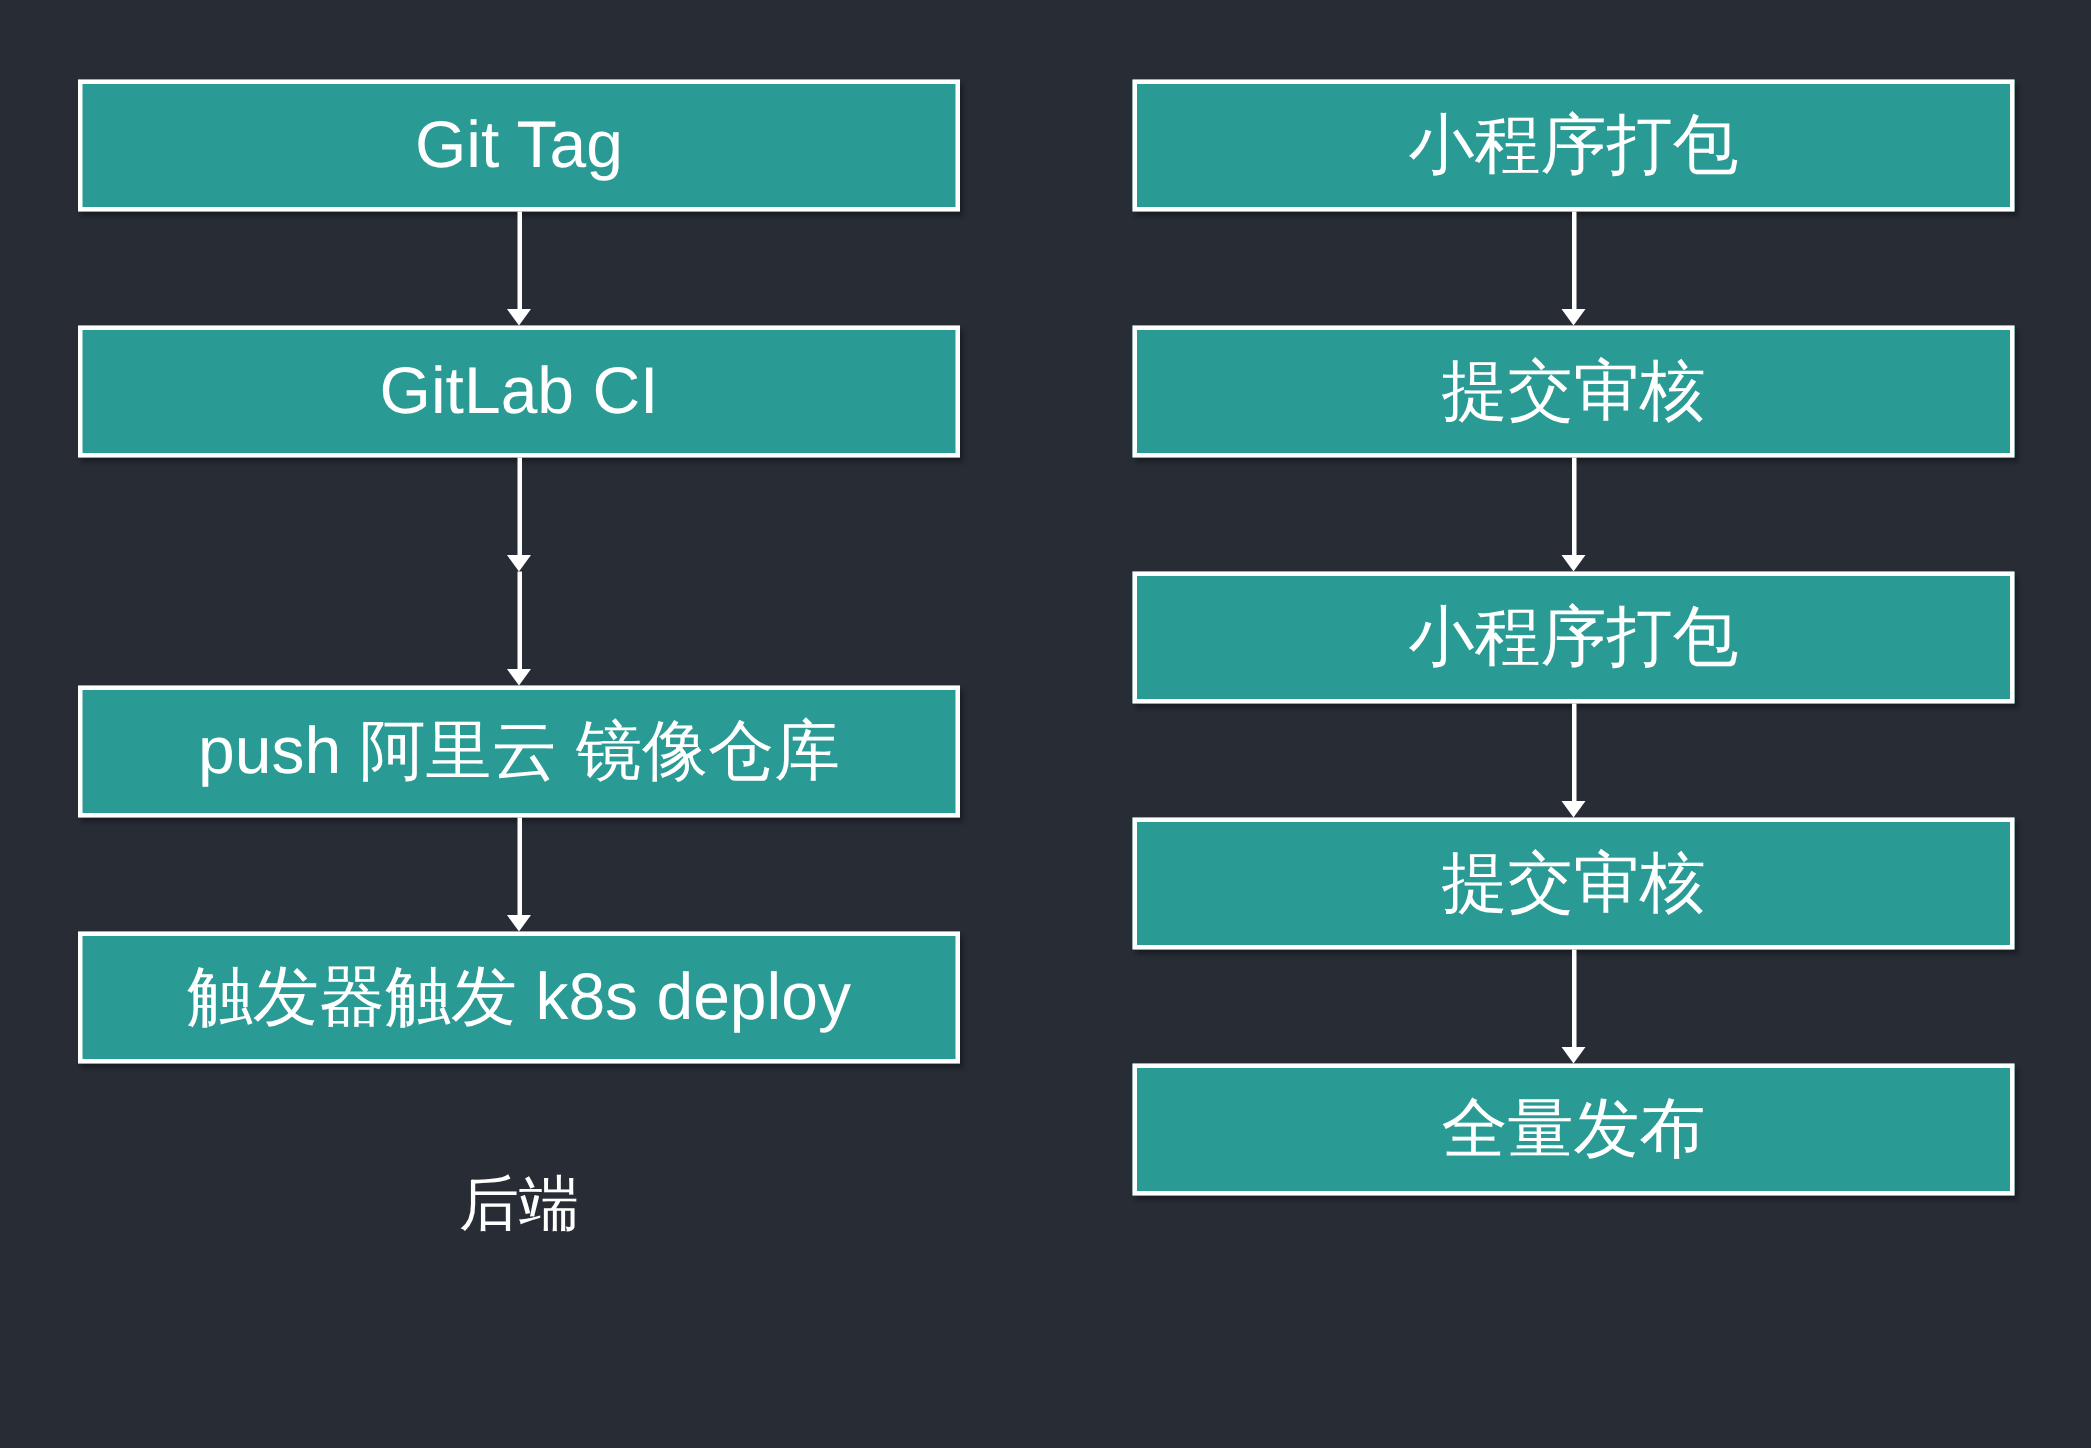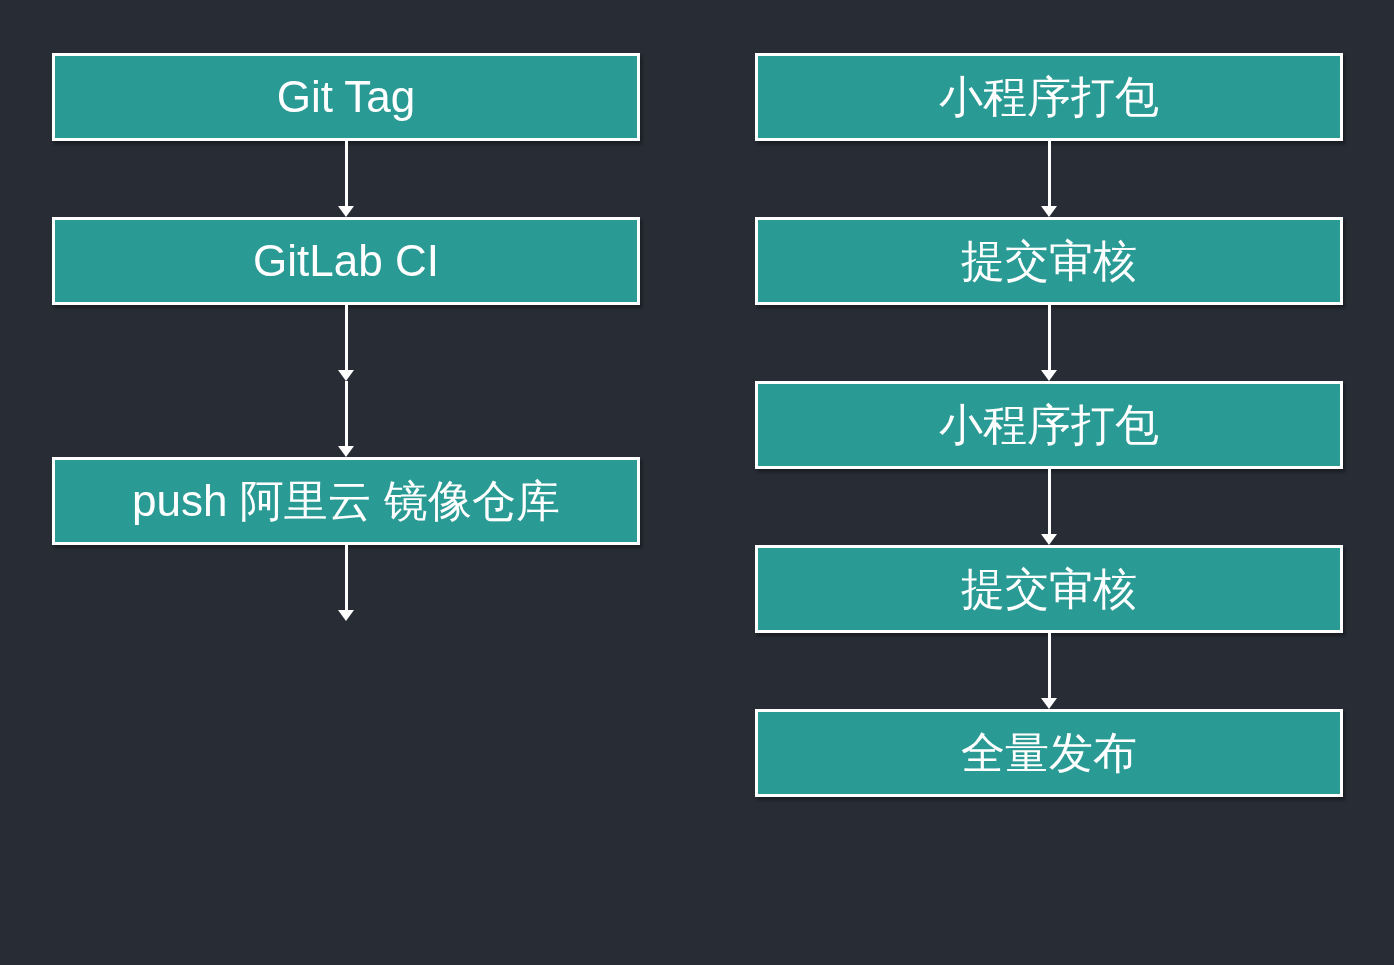--- a/index.html
+++ b/index.html
@@ -78,20 +78,22 @@
     </div>
   <div class="flow-arrow">
       <div class="shaft"></div>
       <div class="head"></div>
     </div>
   <div class="step-box">push 阿里云 镜像仓库</div>
   <div class="flow-arrow">
       <div class="shaft"></div>
       <div class="head"></div>
     </div>
+  <div class="step-box">触发器触发 k8s deploy</div>
+  <div class="column-label">后端</div>
 </div>
 
 <div class="flow-column col-frontend">
   <div class="step-box">小程序打包</div>
   <div class="flow-arrow">
       <div class="shaft"></div>
       <div class="head"></div>
     </div>
   <div class="step-box">提交审核</div>
   <div class="flow-arrow">

